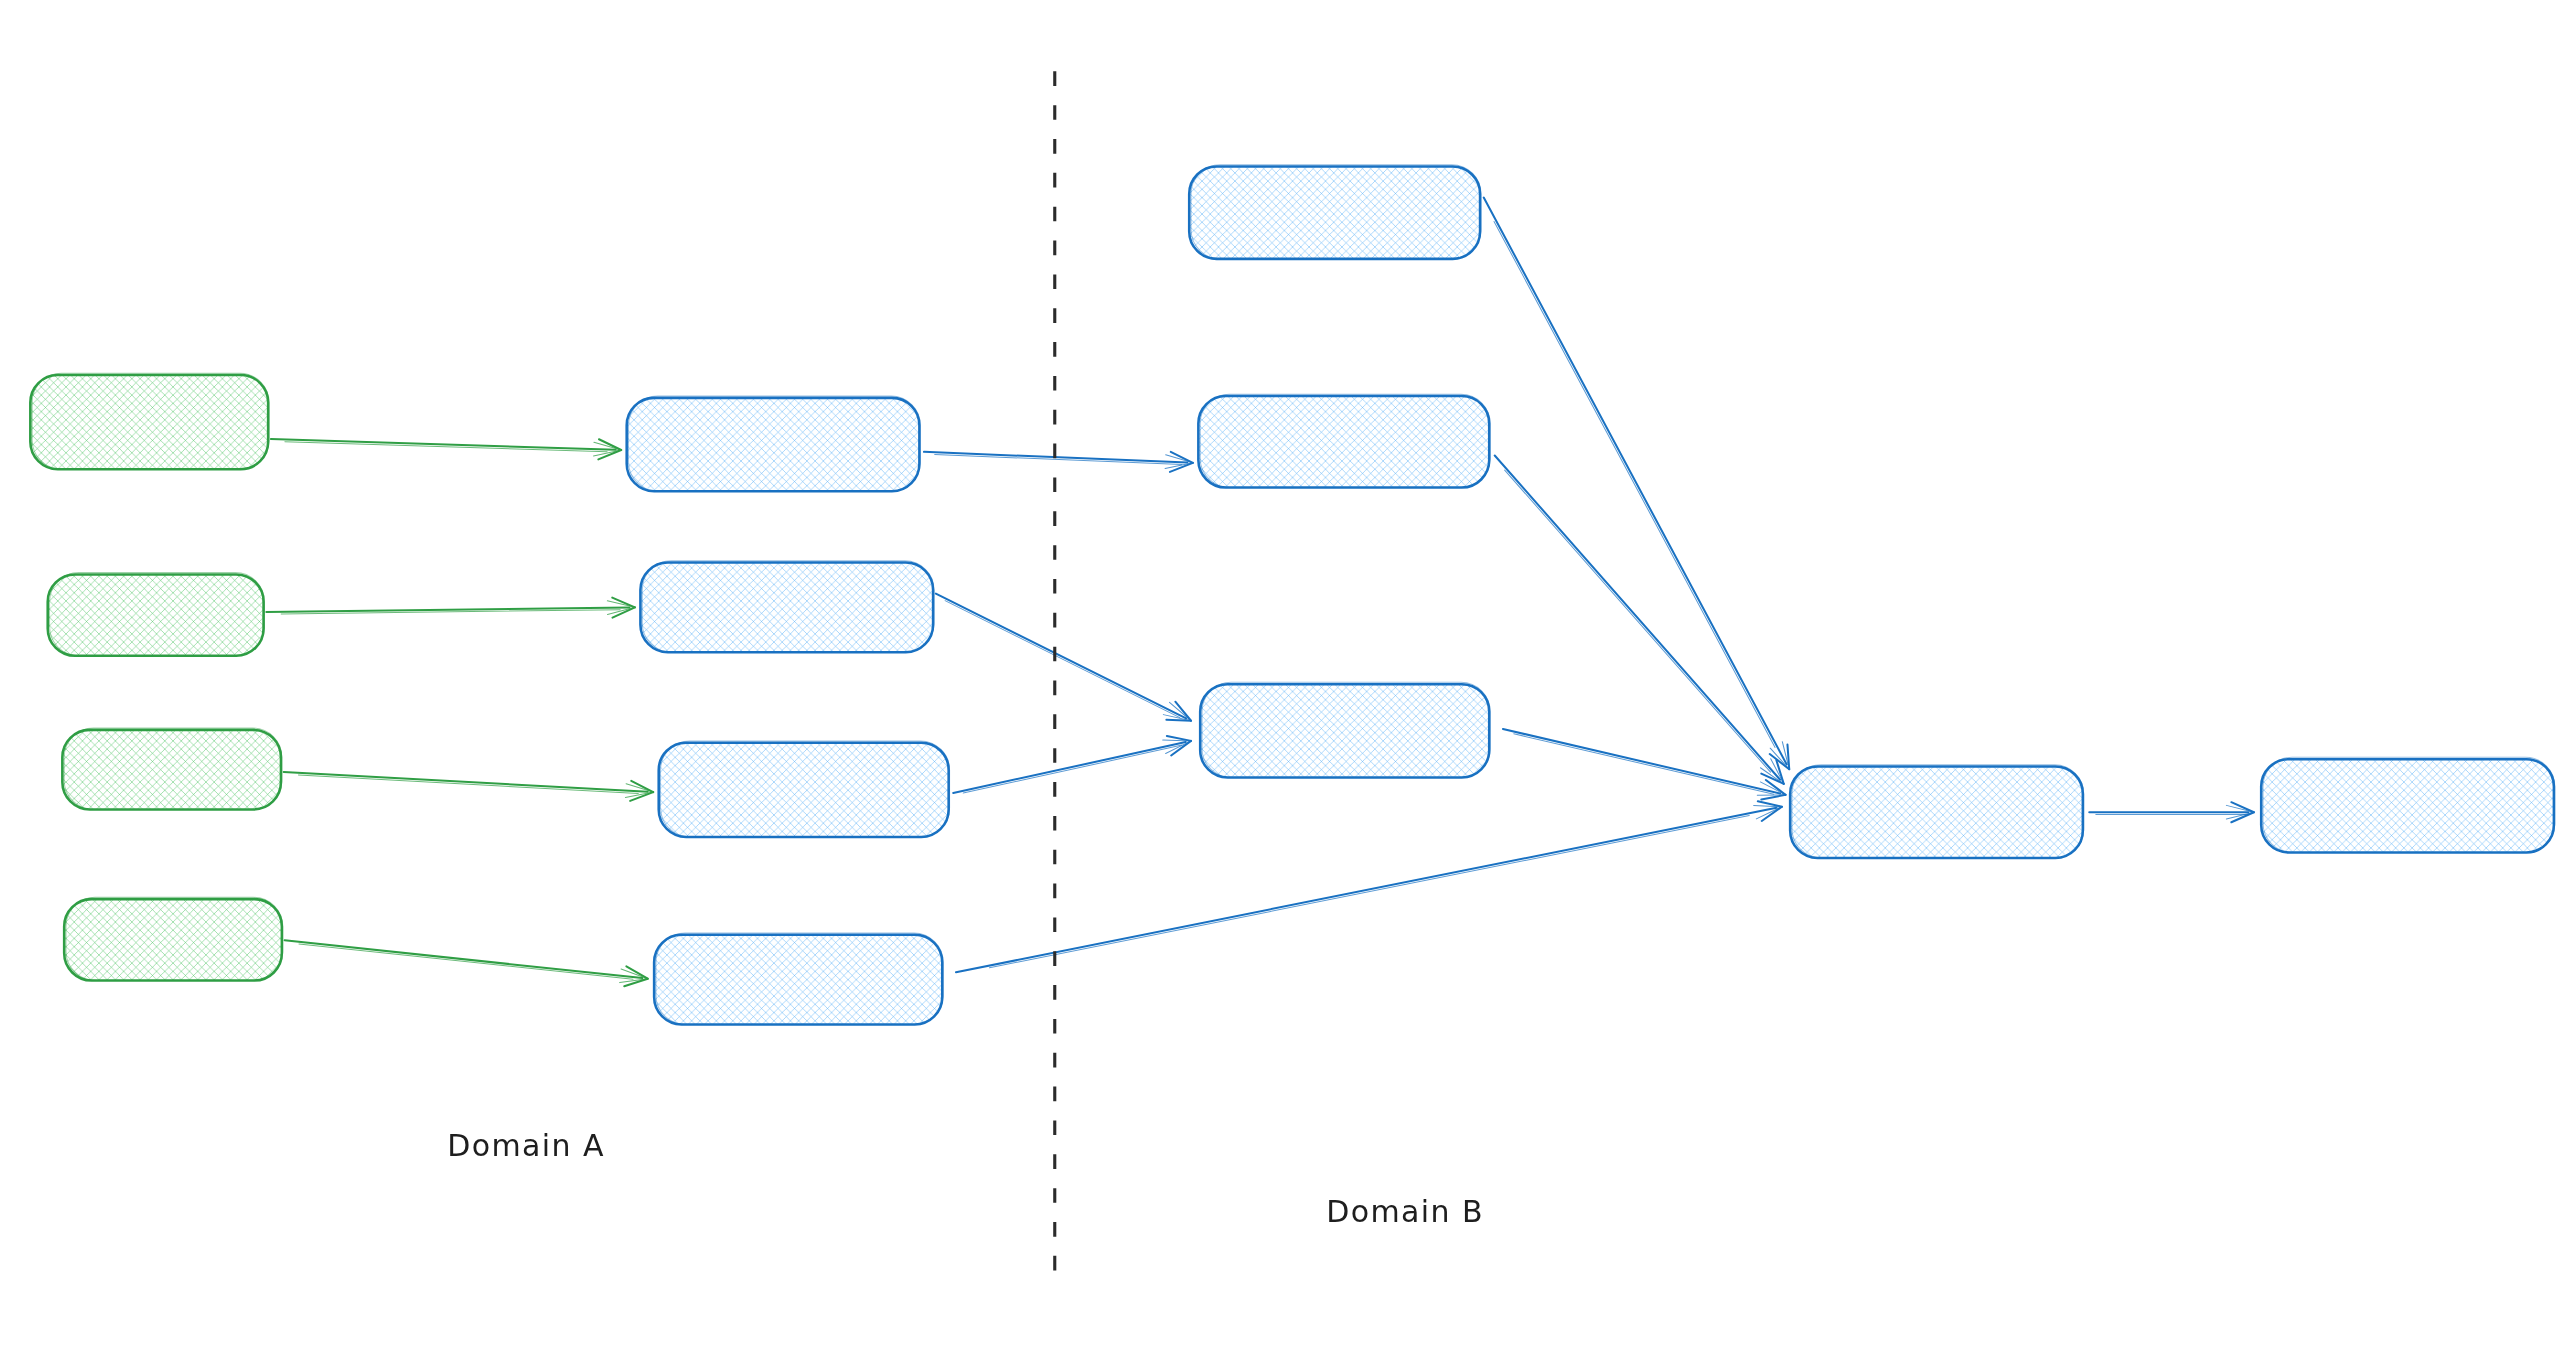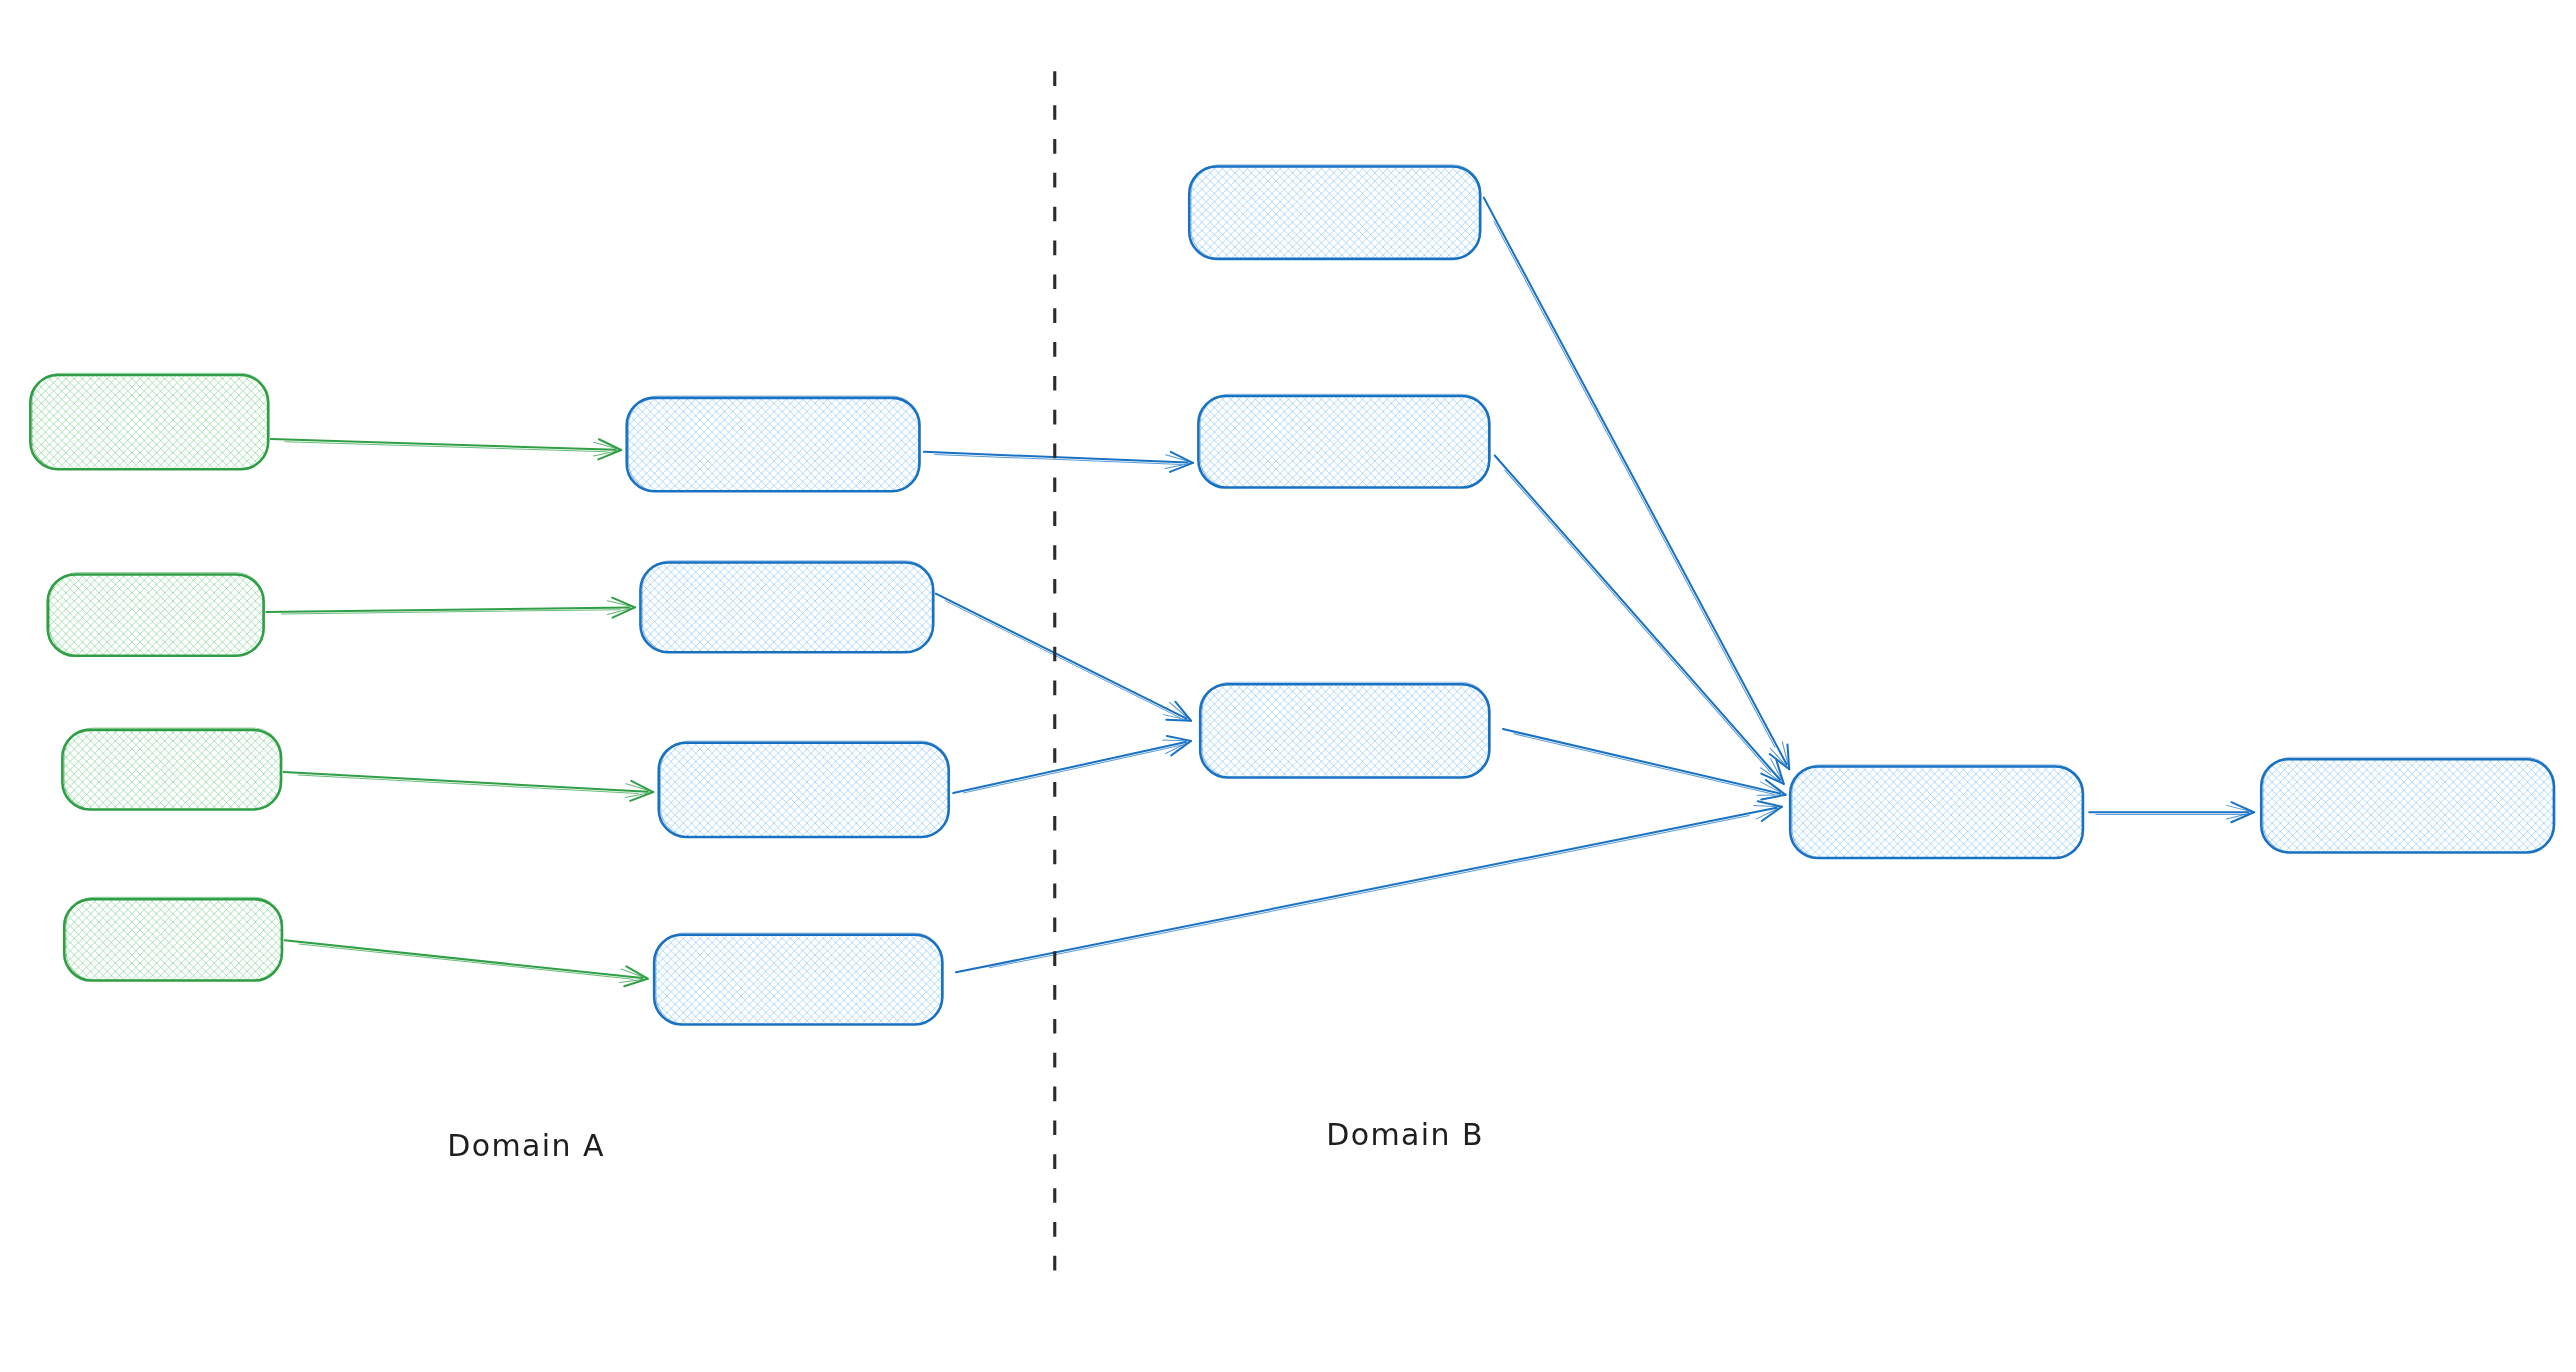--- a/index.html
+++ b/index.html
@@ -15,21 +15,21 @@
   .domain-label {
     position: absolute;
     transform: translate(-50%, -50%);
     font-size: 30px;
     letter-spacing: 1.4px;
     color: #1e1e1e;
     white-space: nowrap;
     font-family: "DejaVu Sans", "Liberation Sans", sans-serif;
   }
   .label-a { left: 526px;  top: 1145px; }
-  .label-b { left: 1405px; top: 1134px; text-align: right; }
+  .label-b { left: 1405px; top: 1211px; text-align: right; }
 </style>
 </head>
 <body>
 
 <div class="stage">
   <svg id="diagram-svg" width="2576" height="1372" viewBox="0 0 2816 1500">
       <defs>
         <pattern id="hatch-green" width="9" height="9" patternUnits="userSpaceOnUse">
           <path d="M-1,10 L10,-1 M-1,1 L1,-1 M8,10 L10,8" stroke="#40c057" stroke-width="1" opacity="0.5" fill="none"></path>
           <path d="M-1,-1 L10,10 M8,-1 L10,1 M-1,8 L1,10" stroke="#40c057" stroke-width="1" opacity="0.5" fill="none"></path>

